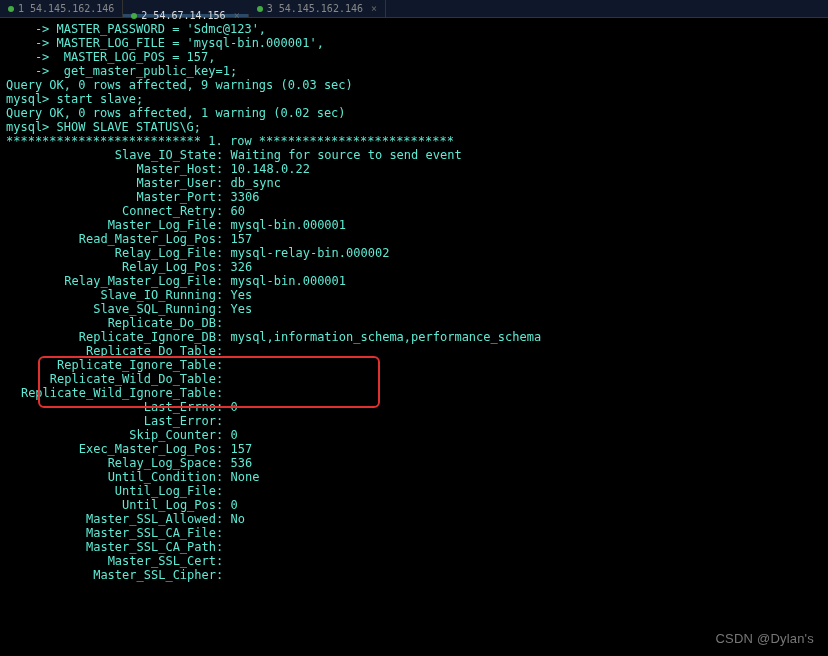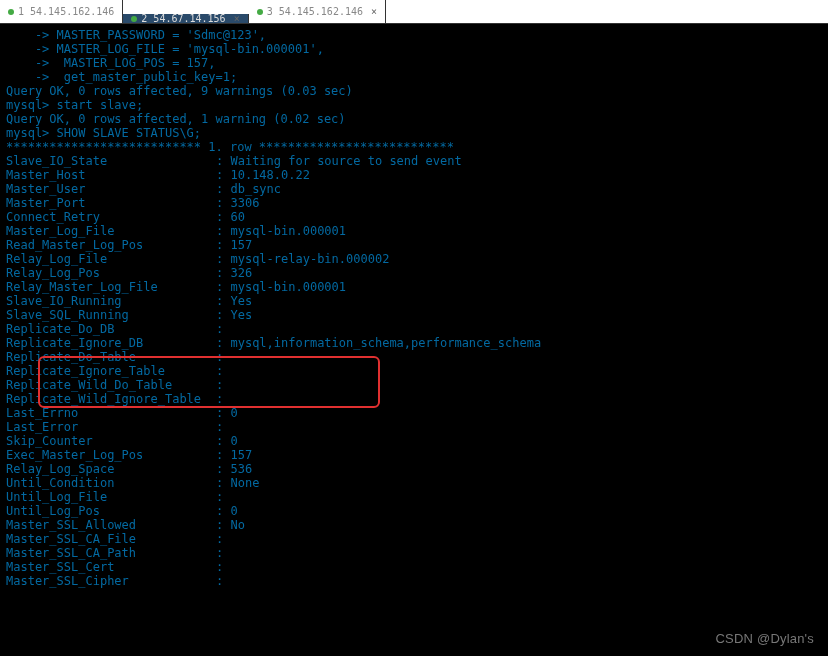--- a/index.html
+++ b/index.html
@@ -8,22 +8,22 @@
       color: #c0c0c0;
       font-family: "Consolas", "Monaco", monospace;
       font-size: 12px;
       line-height: 14px;
       width: 828px;
       height: 656px;
       overflow: hidden;
       position: relative;
     }
     .tab-bar {
-      height: 24px;
-      background: #ffffff;
+      height: 18px;
+      background: #0f172a;
       display: flex;
       align-items: stretch;
       border-bottom: 1px solid #333;
     }
     .tab {
       display: flex;
       align-items: center;
       padding: 0 8px;
       font-size: 10px;
       color: #888;
@@ -36,40 +36,40 @@
     }
     .tab.active {
       background: #2a4a6a;
       color: #ddd;
       margin-top: 14px;
     }
     .tab-close { color: #666; margin-left: 4px; }
     .terminal {
       padding: 4px 6px;
       white-space: pre;
-      color: #0369a1;
+      color: #5eead4;
     }
     .highlight-box {
       position: absolute;
       border: 2px solid #e03030;
       border-radius: 6px;
       pointer-events: none;
     }
     .watermark {
       position: absolute;
       bottom: 10px;
       right: 14px;
       color: #777;
       font-size: 13px;
       font-family: Arial, sans-serif;
       letter-spacing: 0.2px;
       margin-top: 44px;
     }
     .kv-line { display: block; }
-    .kv-label { display: inline-block; width: 210px; text-align: left; }
+    .kv-label { display: inline-block; width: 210px; text-align: right; }
     .kv-sep::after { content: ": "; }
   </style>
 </head>
 <body>
 
 <div class="tab-bar">
   <div class="tab">
     <span class="tab-dot"></span>
     <span>1 54.145.162.146</span>
   </div>

